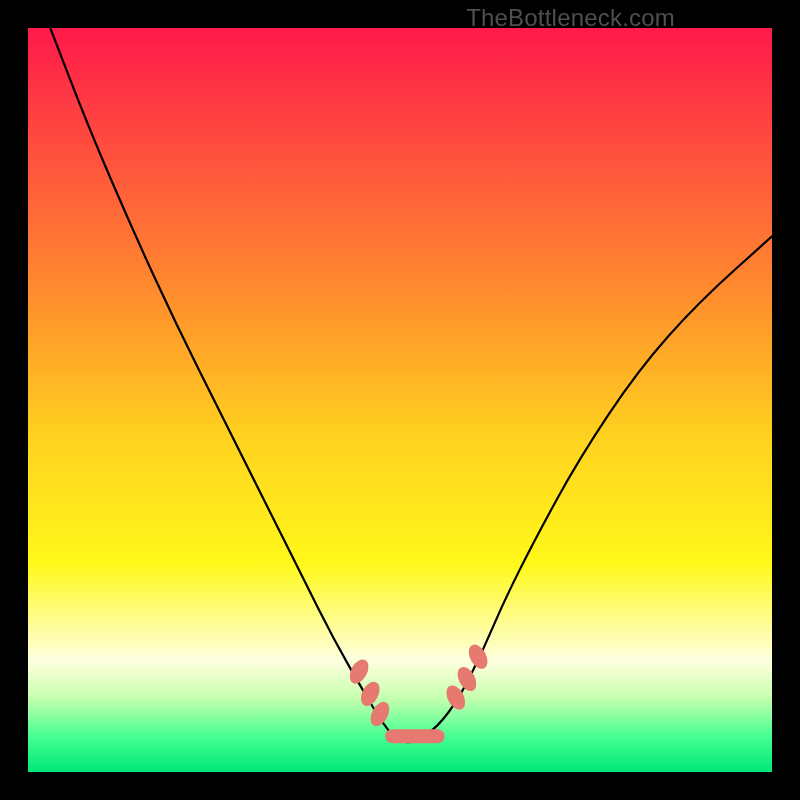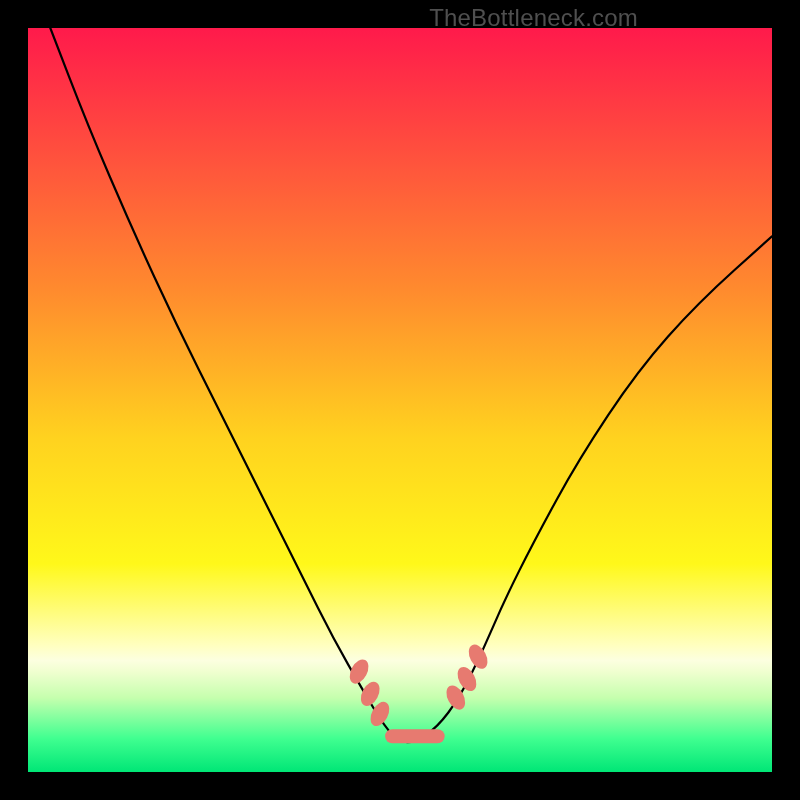--- a/index.html
+++ b/index.html
@@ -11,20 +11,21 @@
     overflow: hidden;
     font-family: Arial, Helvetica, sans-serif;
   }
   .frame {
     position: absolute;
     top: 0;
     left: 0;
     width: 648px;
     height: 800px;
     background: #000;
+    padding-left: 37px;
   }
   .plot {
     position: absolute;
     top: 28px;
     left: 28px;
     width: 744px;
     height: 744px;
     
   }
   .watermark {

